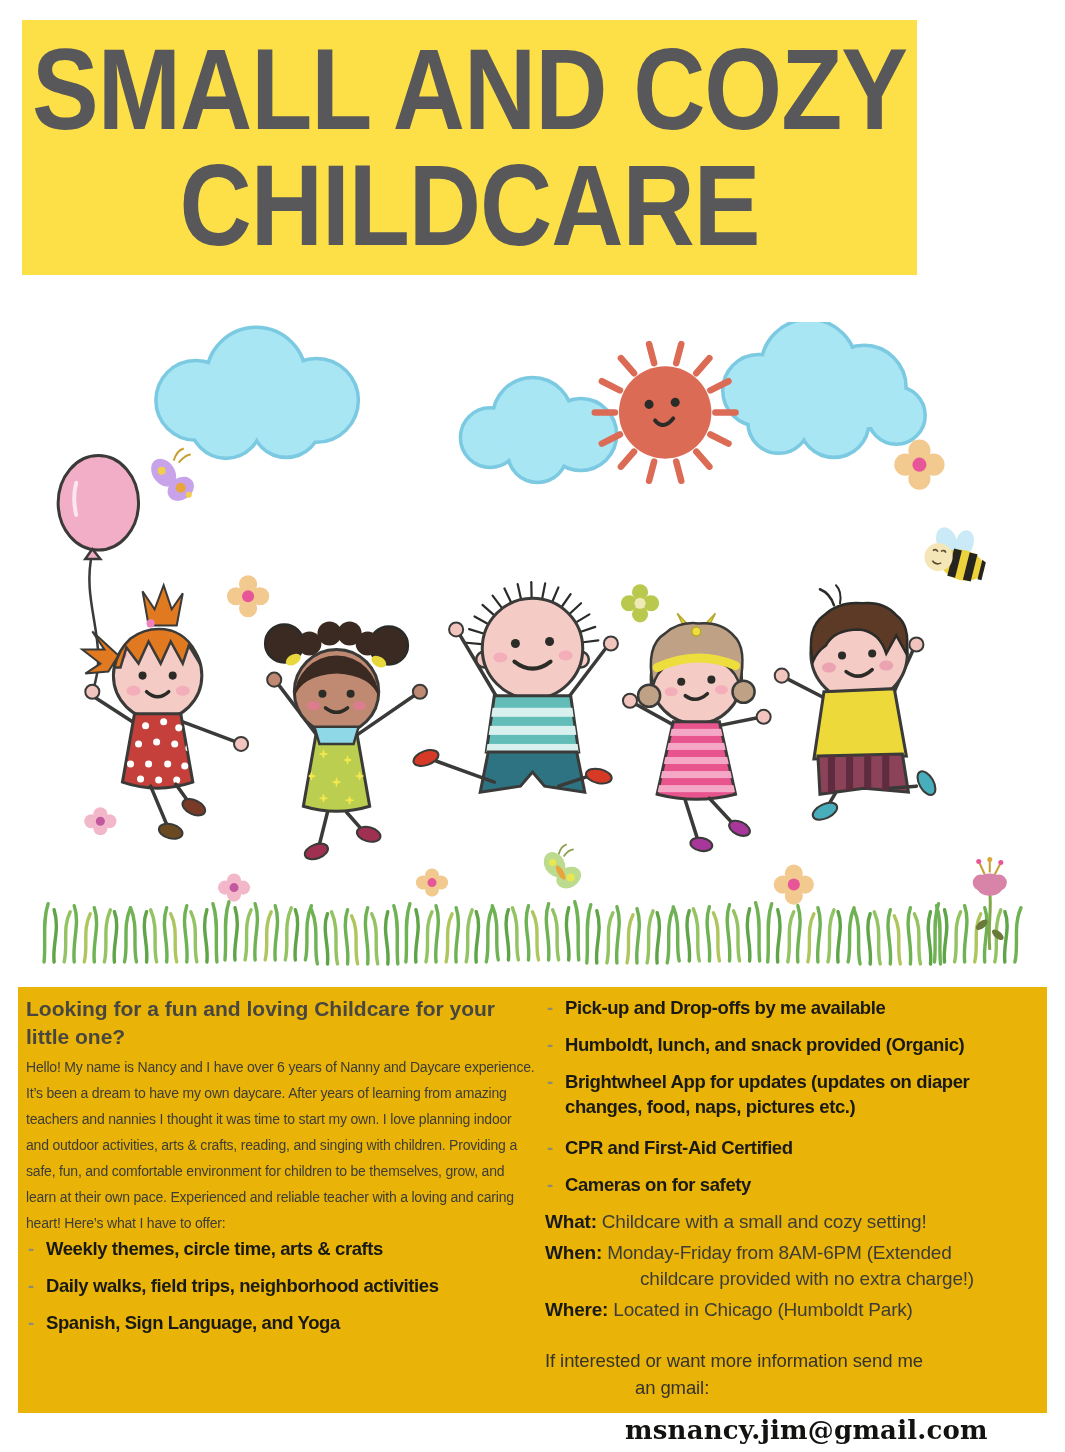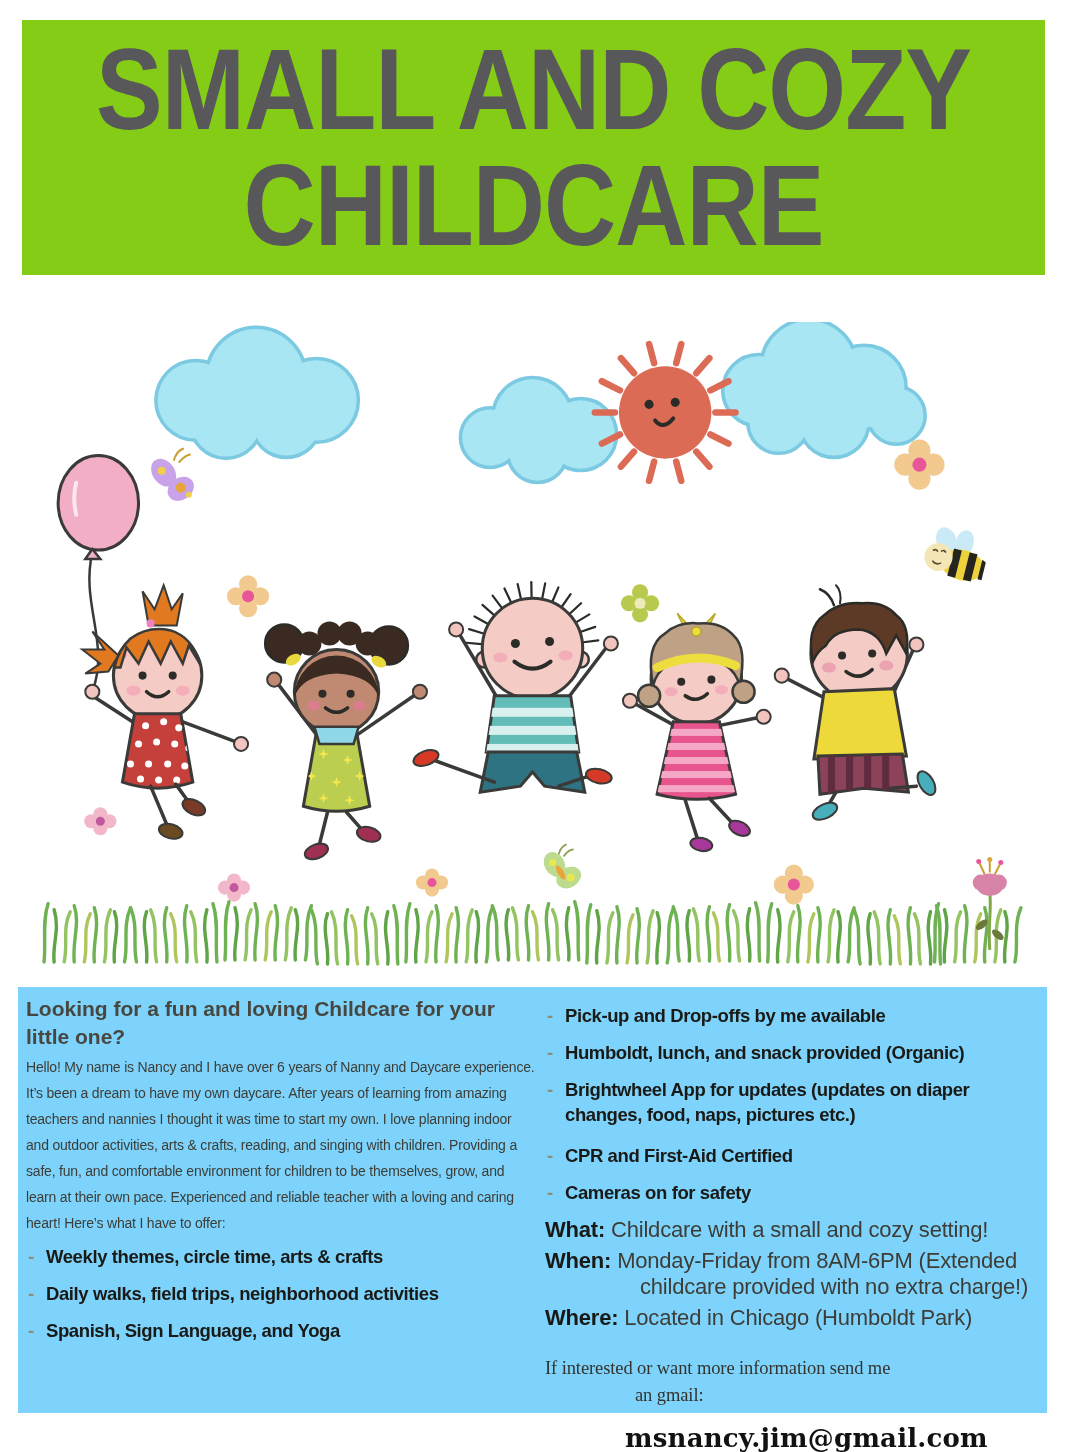--- a/index.html
+++ b/index.html
@@ -1,48 +1,48 @@
 <!DOCTYPE html>
 <html><head>
 <meta charset="utf-8">
 <style>
   * { margin:0; padding:0; box-sizing:border-box; }
   html,body { width:1065px; height:1452px; background:#ffffff; font-family:"Liberation Sans", sans-serif; }
   .page { position:relative; width:1065px; height:1452px; background:#ffffff; overflow:hidden; }
 
   
-  .header { position:absolute; left:22px; top:20px; width:1023px; height:255px; background:#84cc16; }
+  .header { position:absolute; left:22px; top:20px; width:895px; height:255px; background:#fde047; }
   .title-wrap { padding-top:10px; transform:scaleY(1.15); transform-origin:top center; text-align:center; }
   .title-line { font-size:100px; font-weight:700; letter-spacing:-1px; line-height:101px; color:#58585a; white-space:nowrap; }
 
   
   .illu { position:absolute; left:30px; top:322px; width:1005px; height:653px; }
   .illu svg { width:100%; height:100%; display:block; }
 
   
-  .bottom { position:absolute; left:18px; top:987px; width:1029px; height:426px; background:#7dd3fc; }
+  .bottom { position:absolute; left:18px; top:987px; width:1029px; height:426px; background:#eab308; }
   .col-left  { position:absolute; left:8px;  top:8px; width:510px; }
   .col-right { position:absolute; left:527px; top:8px; width:500px; }
 
   .lead-heading { font-size:21px; font-weight:700; color:#474740; line-height:1.32; margin-bottom:4px; }
   .paragraph { font-size:14px; color:#3d3d36; line-height:26px; letter-spacing:-0.2px; }
 
-  ul.dash-list { list-style:none; margin-top:8px; }
+  ul.dash-list { list-style:none; margin-top:0; }
   ul.dash-list li { position:relative; padding-left:20px; font-weight:700; color:#191915;
                     font-size:18.5px; letter-spacing:-0.4px; line-height:25px; margin-bottom:12px; }
   ul.dash-list li::before { content:"-"; position:absolute; left:2px; top:0; color:#8d8d75; font-weight:700; }
   ul.dash-list.right-list { }
   ul.dash-list li.gap-before { margin-top:16px; }
 
-  .info-block { margin-top:12px; font-size:22px; color:#3d3d36; line-height:26px; letter-spacing:-0.2px; }
+  .info-block { margin-top:12px; font-size:19px; color:#3d3d36; line-height:26px; letter-spacing:-0.2px; }
   .info-row { margin-bottom:5px; }
   .info-row b { color:#191915; }
   .indent2 { padding-left:95px; }
 
-  .contact { margin-top:24px; font-size:18.5px; color:#33332c; line-height:27px; letter-spacing:-0.1px;font-family:Liberation Serif, serif; }
+  .contact { margin-top:24px; font-size:18.5px; color:#33332c; line-height:27px; letter-spacing:-0.1px; }
   .contact-line2 { padding-left:90px; }
   .email { margin-top:14px; padding-left:80px; font-family:"DejaVu Serif", serif; font-weight:700;
            font-size:26px; color:#121210; letter-spacing:0.2px; }
 </style>
 </head>
 <body>
 
 <div class="page">
 
   <div class="header">

